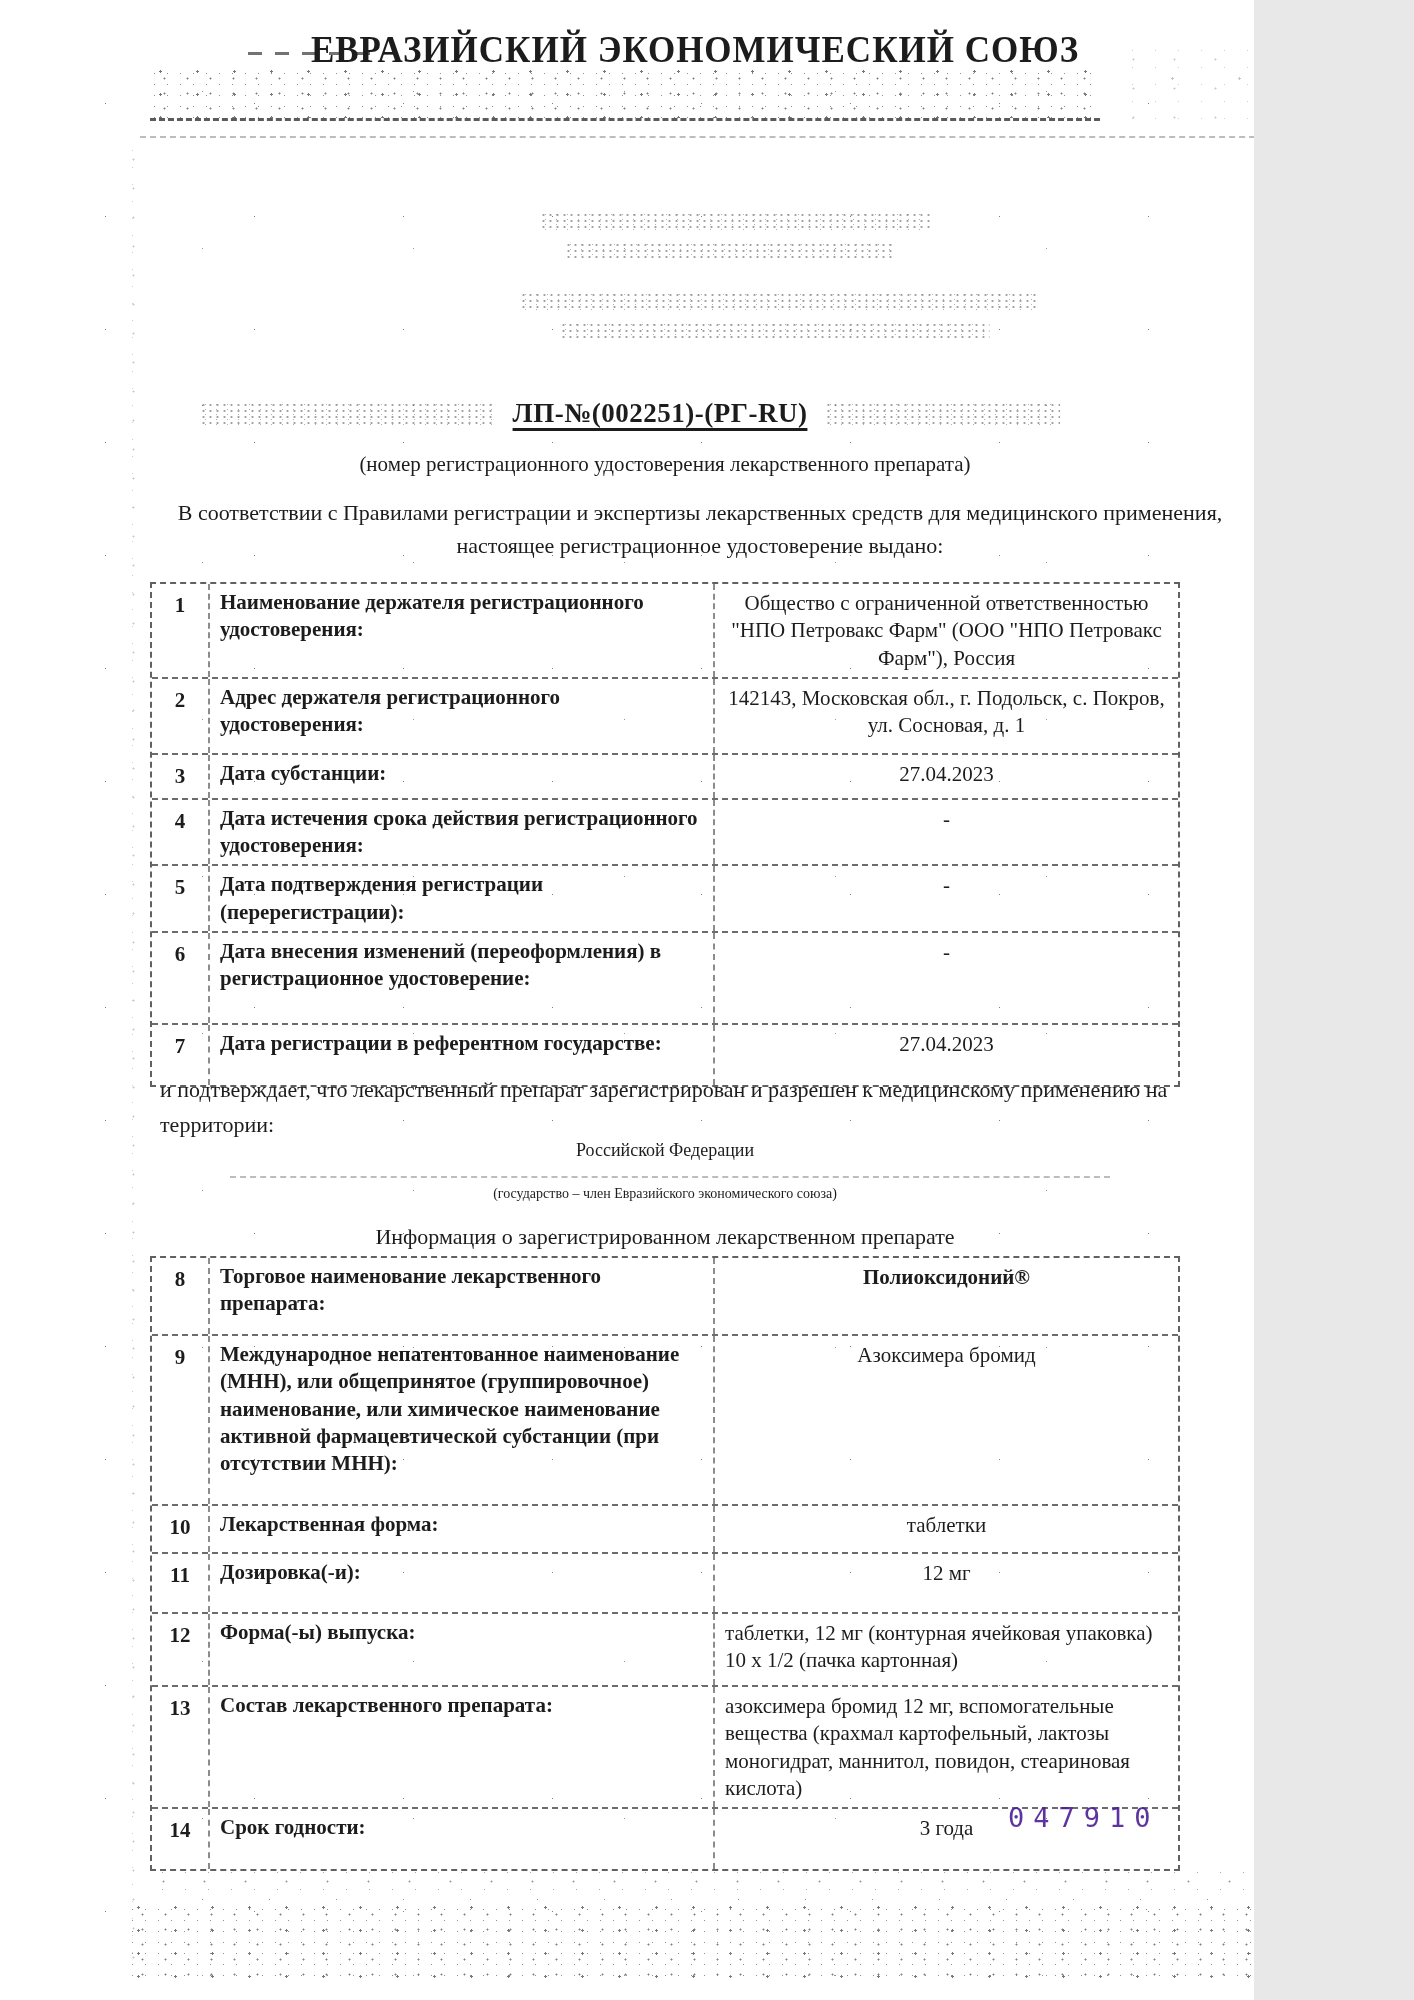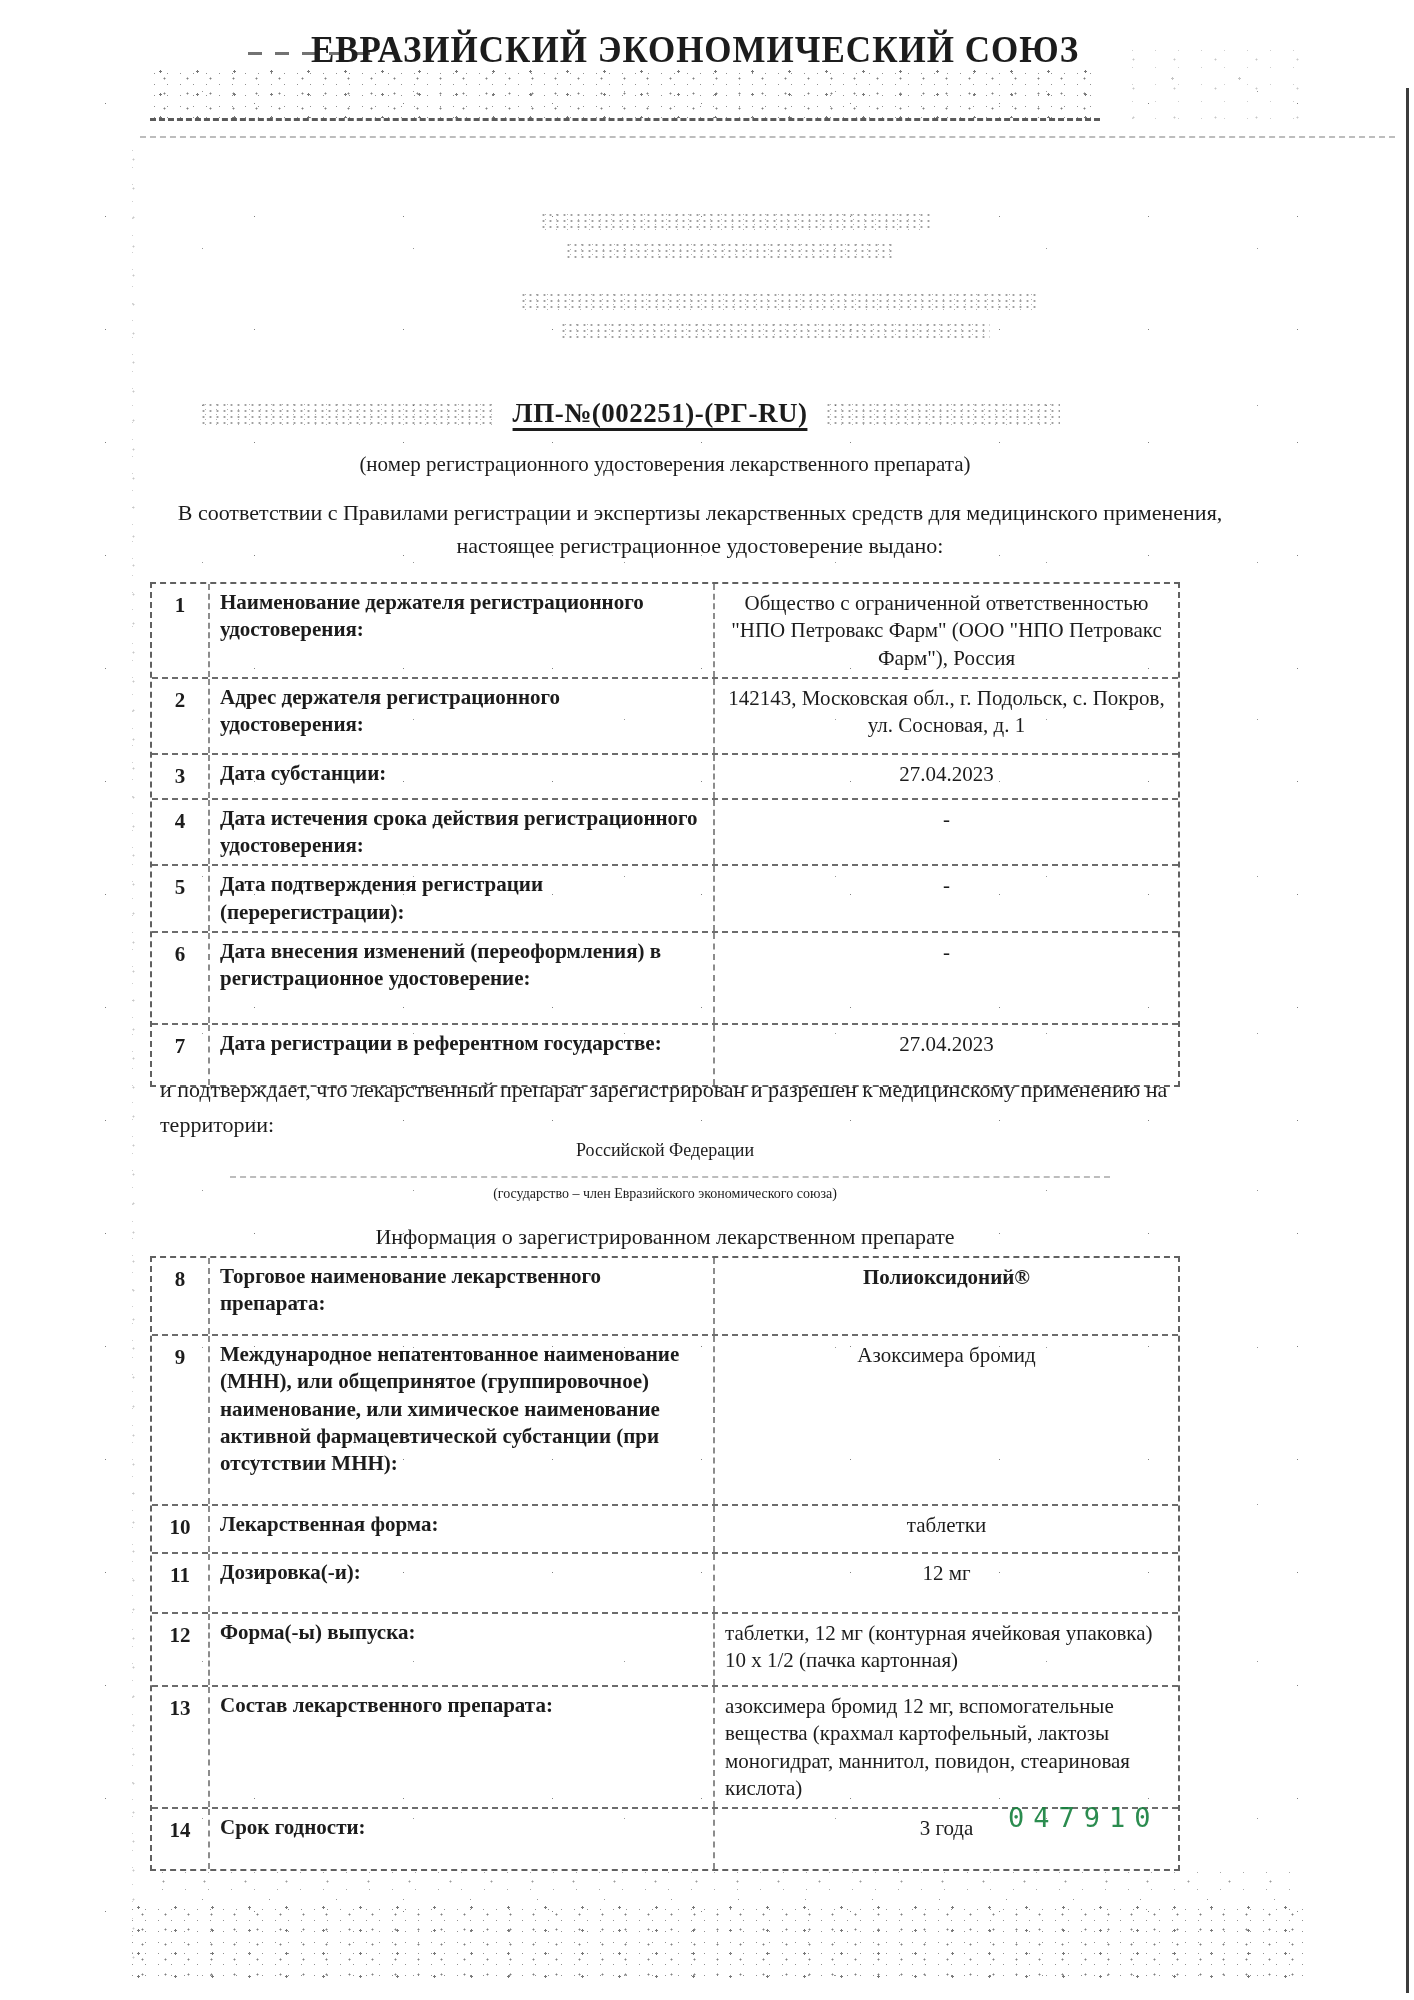--- a/index.html
+++ b/index.html
@@ -1,22 +1,23 @@
 <!DOCTYPE html>
 <html><head>
 <meta charset="utf-8">
 <style>
   html,body{margin:0;padding:0;background:#e8e8e8;}
   .page{
     position:relative;
-    width:1414px;height:2000px;
+    width:1238px;height:2000px;
     background:#ffffff;
     overflow:hidden;
     font-family:"Liberation Serif", serif;
     color:#1c1c1c;
+    padding-left:16px;
   }
   
   .page-noise{
     position:absolute;inset:0;pointer-events:none;opacity:.7;
     background-image:
       radial-gradient(circle,#4a4a4a 0.8px,transparent 1px),
       radial-gradient(circle,#6a6a6a 0.7px,transparent 0.9px);
     background-size:149px 113px,211px 157px;
     background-position:31px 47px,97px 13px;
   }
@@ -91,21 +92,21 @@
     position:absolute;top:1186px;left:150px;width:1030px;
     text-align:center;font-size:14px;
   }
   .section-title{
     position:absolute;top:1224px;left:150px;width:1030px;
     text-align:center;font-size:22px;
   }
   .stamp{
     position:absolute;top:1802px;left:1008px;
     font-family:"DejaVu Sans Mono",monospace;
-    font-size:27px;letter-spacing:9px;color:#15803d;opacity:.9;
+    font-size:27px;letter-spacing:9px;color:#4c1d95;opacity:.9;
     white-space:nowrap;
   }
 
   
   .doc-table{
     position:absolute;left:150px;width:1030px;
     border:2px dashed rgba(45,45,45,.75);
     box-sizing:border-box;
   }
   .doc-table .row{display:flex;box-sizing:border-box;}

